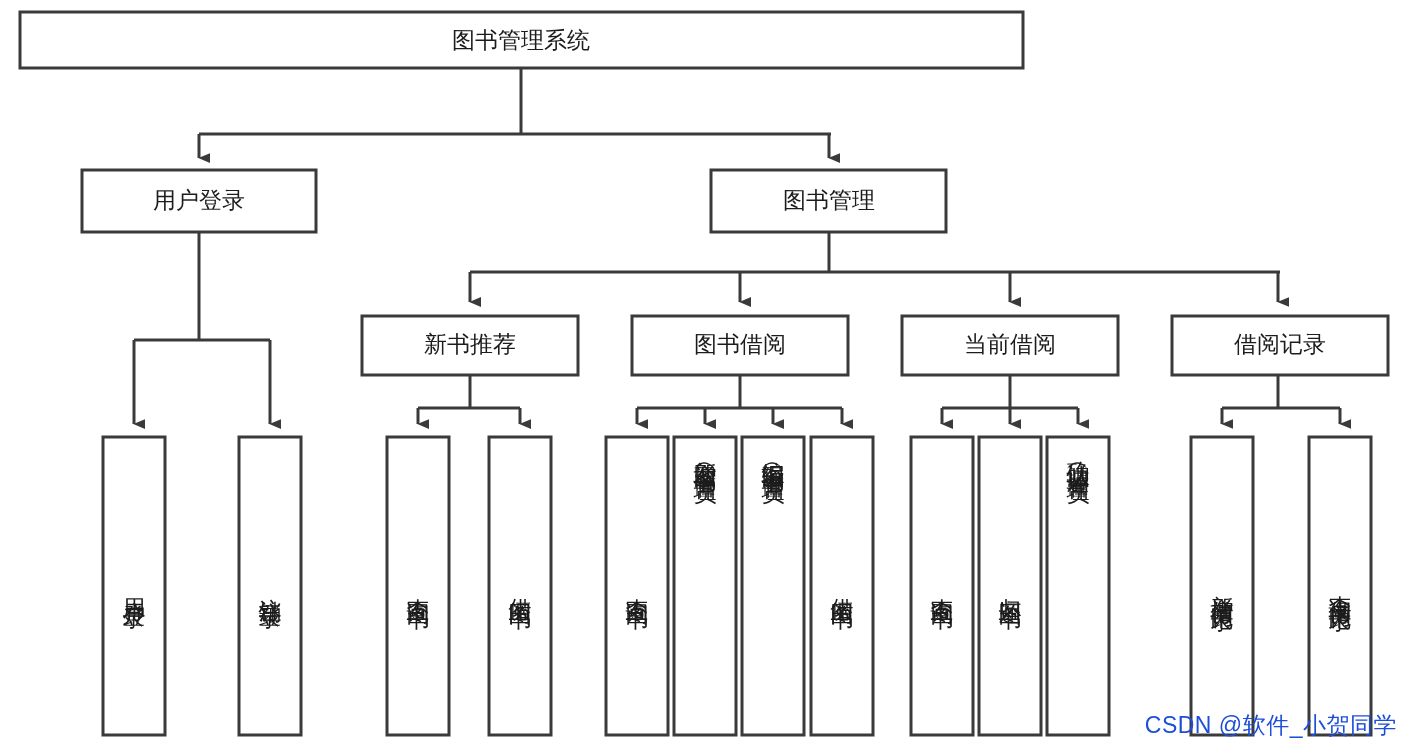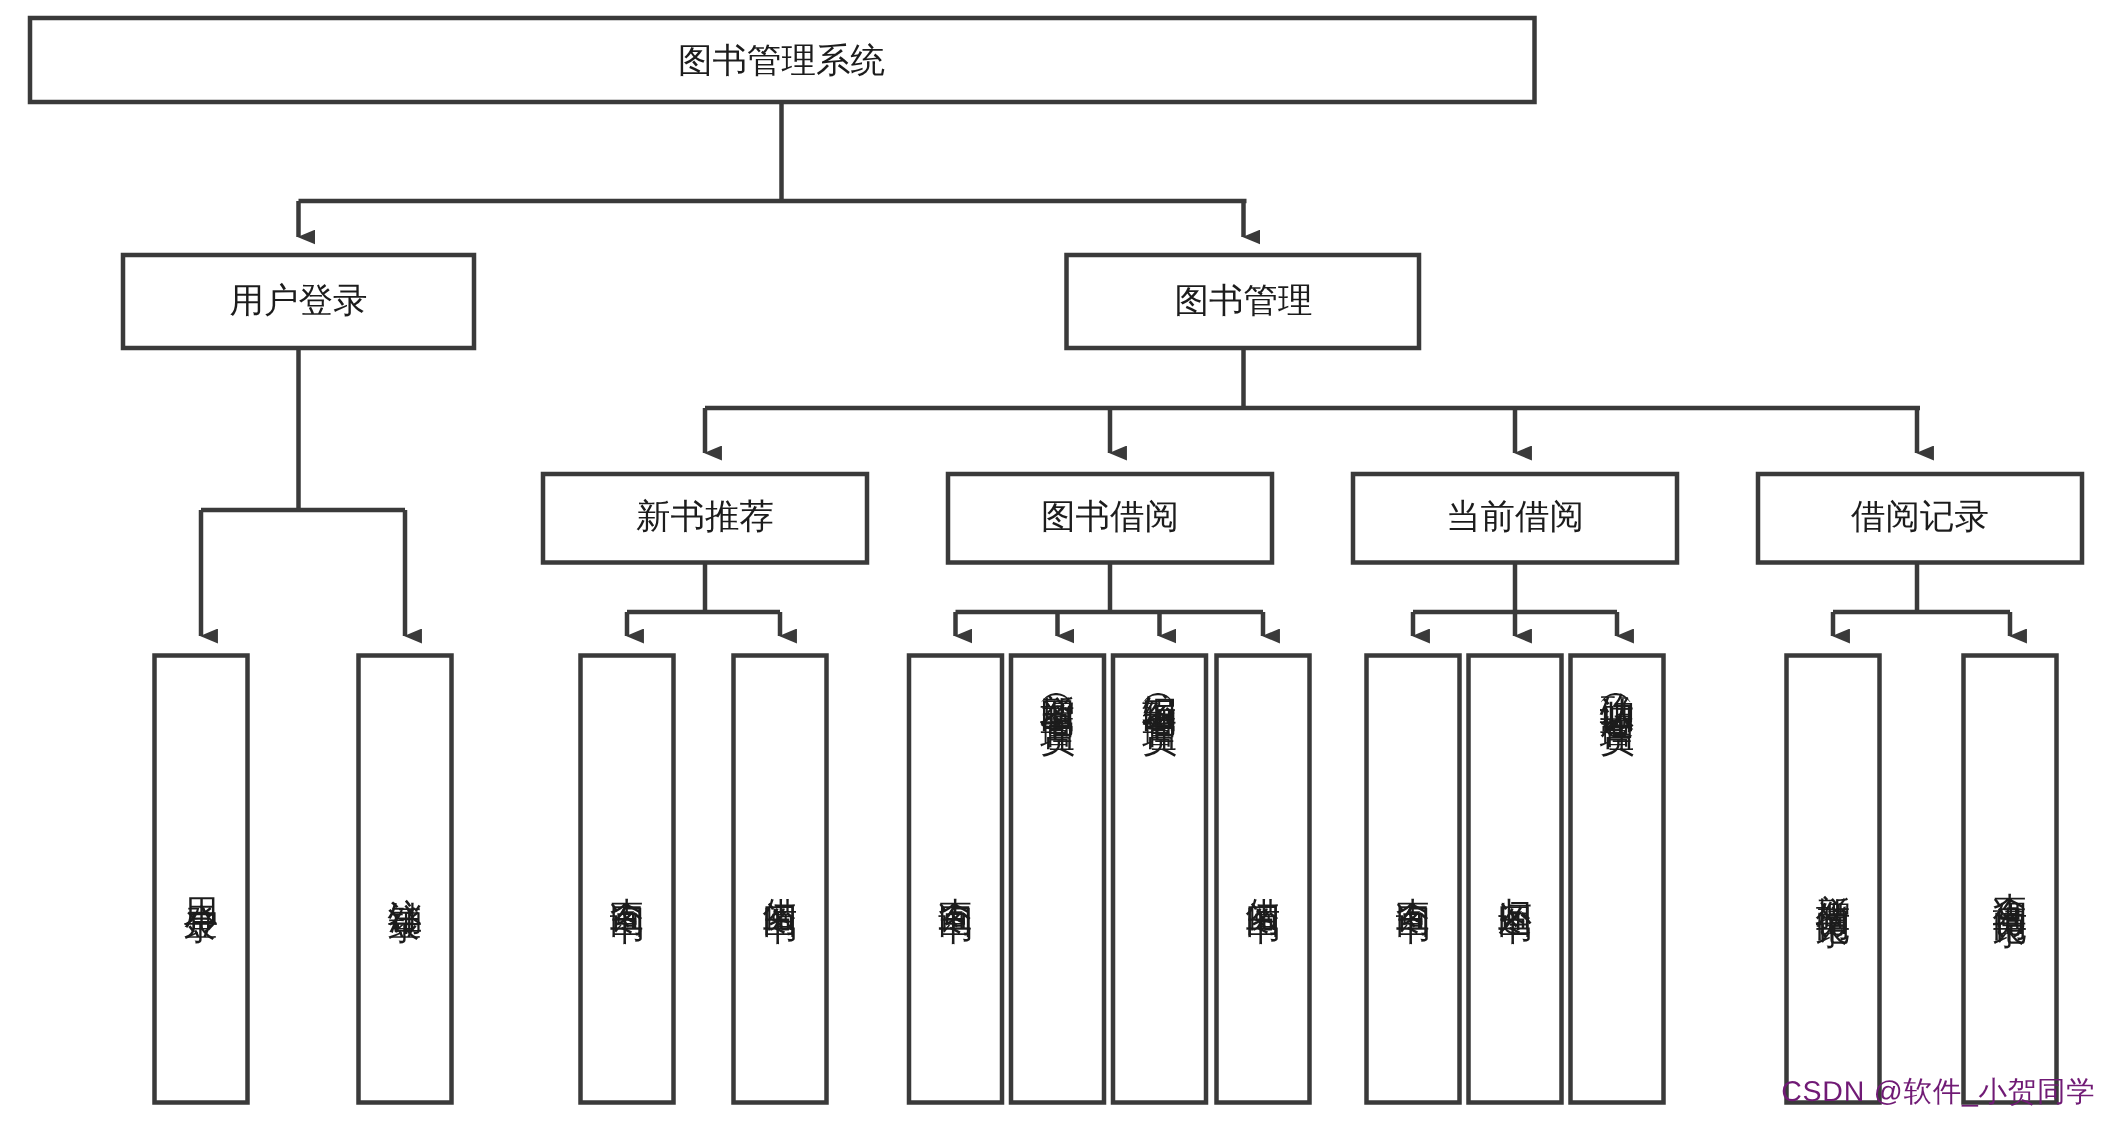--- a/index.html
+++ b/index.html
@@ -64,22 +64,22 @@
     letter-spacing: 3px;
     color: #1c1c1c;
     white-space: nowrap;
     text-align: center;
   }
   #watermark {
     position: absolute;
     right: 8px;
     bottom: 6px;
     font-family: "Liberation Sans", "DejaVu Sans", sans-serif;
-    font-size: 19px;
-    color: #701a75;
+    font-size: 23px;
+    color: #1d4ed8;
     letter-spacing: 0.5px;
     white-space: nowrap;
   }
 </style>
 </head>
 <body>
 
 <div id="diagram-root">
 
   <svg class="diagram" viewBox="0 0 1405 747" xmlns="http://www.w3.org/2000/svg">

